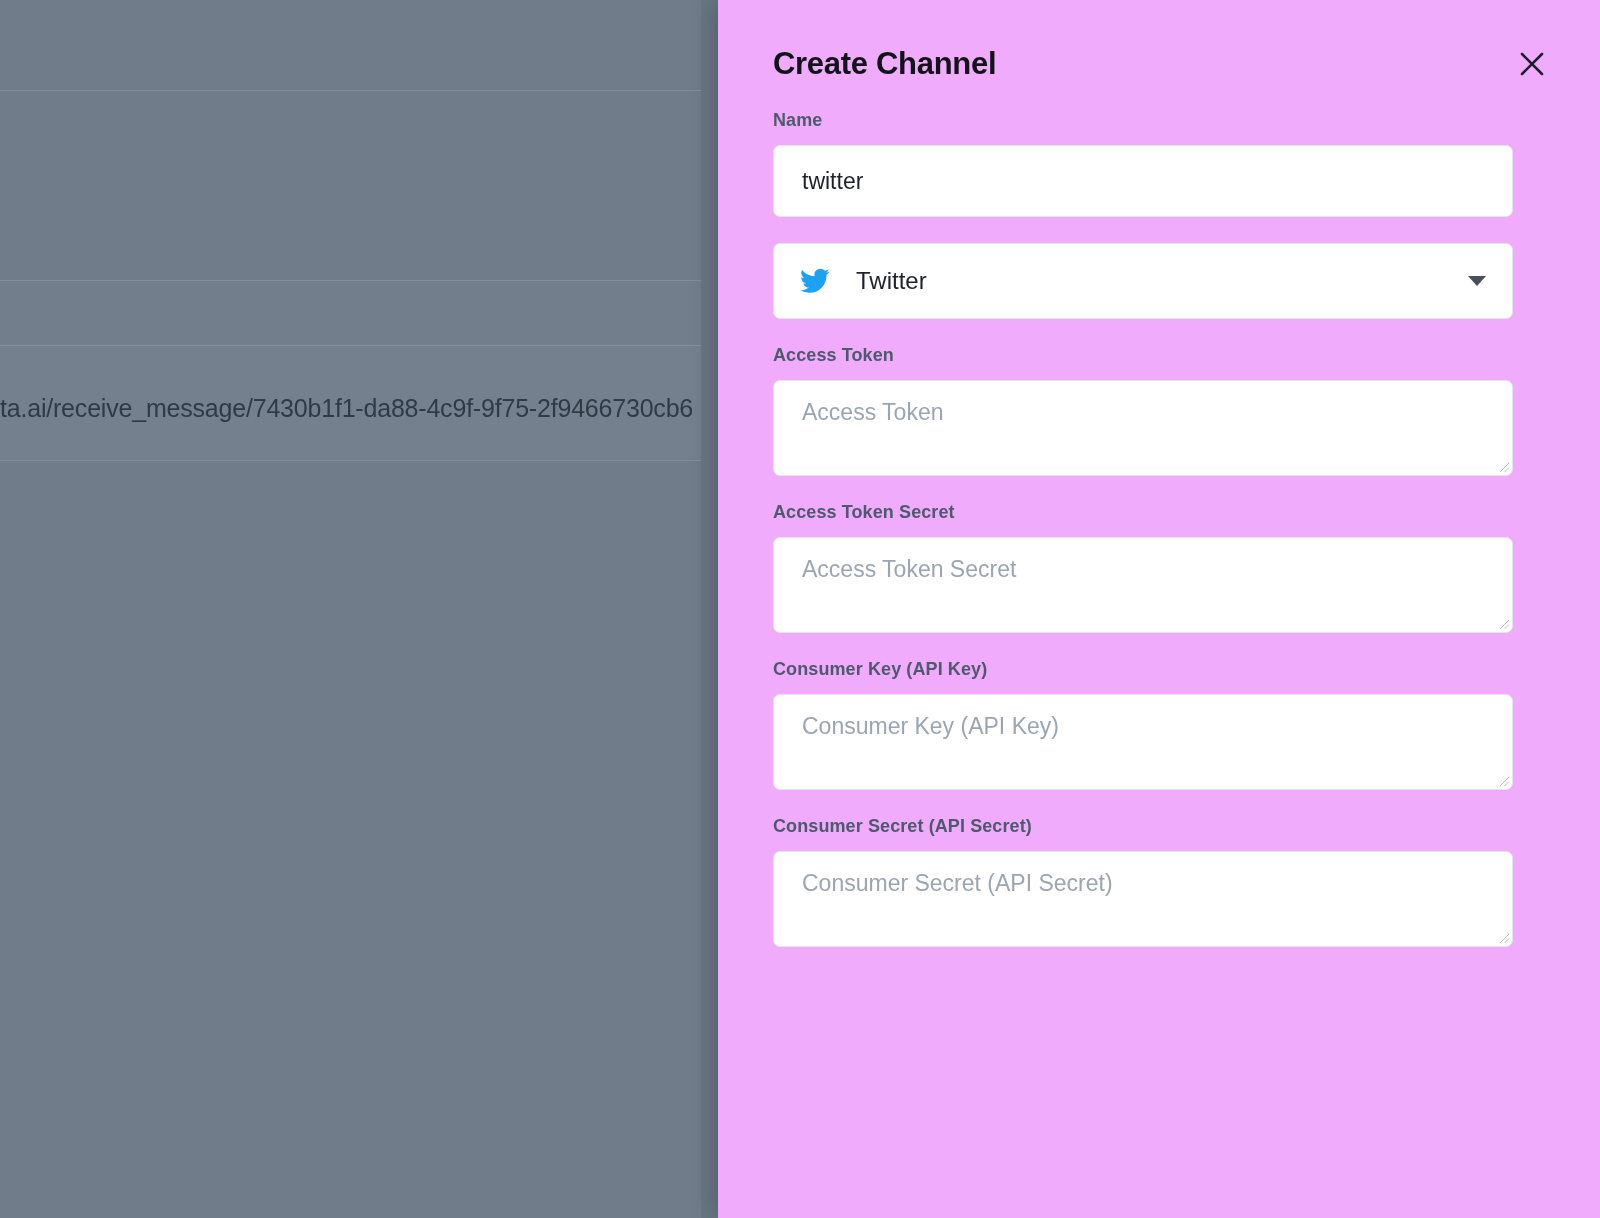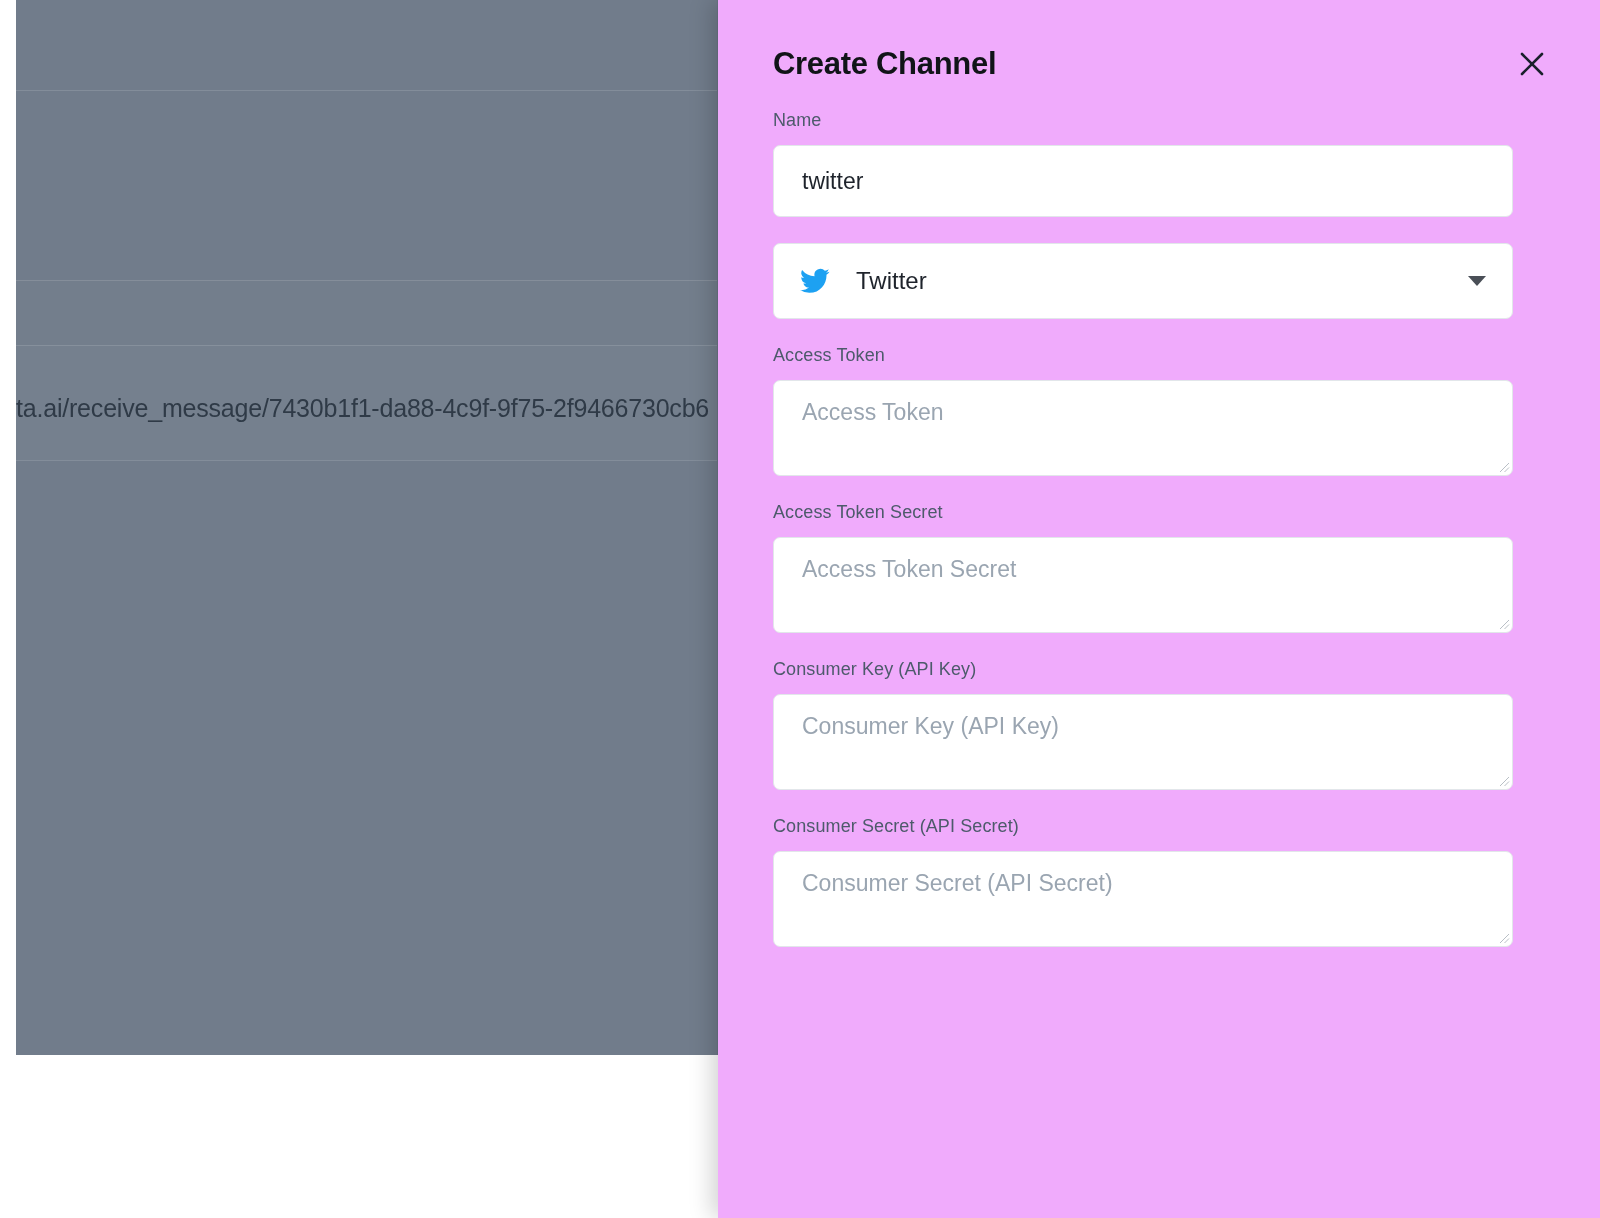--- a/index.html
+++ b/index.html
@@ -14,24 +14,23 @@
     font-family: "Liberation Sans", sans-serif;
     background: #ffffff;
     position: relative;
   }
 
   
   .backdrop {
     position: absolute;
     left: 0; top: 0;
     width: 718px;
-    height: 1055px;
+    height: 1218px;
     background: #6f7a88;
     overflow: hidden;
-    margin-left: 16px;
   }
   .backdrop-content {
     position: absolute;
     left: 0; top: 0;
     width: 701px;
     height: 1218px;
     background: #717c8b;
   }
   .bd-row {
     position: absolute;
@@ -100,21 +99,21 @@
   }
 
   .panel-body {
     padding: 0 55px;
   }
 
   .field { margin-bottom: 26px; }
   .field-label {
     display: block;
     font-size: 18px;
-    font-weight: normal;
+    font-weight: bold;
     color: #4d5a6b;
     margin-bottom: 14px;
     letter-spacing: 0.1px;
   }
 
   .text-input {
     display: block;
     width: 740px;
     height: 72px;
     border: 1px solid #e2e6ea;

